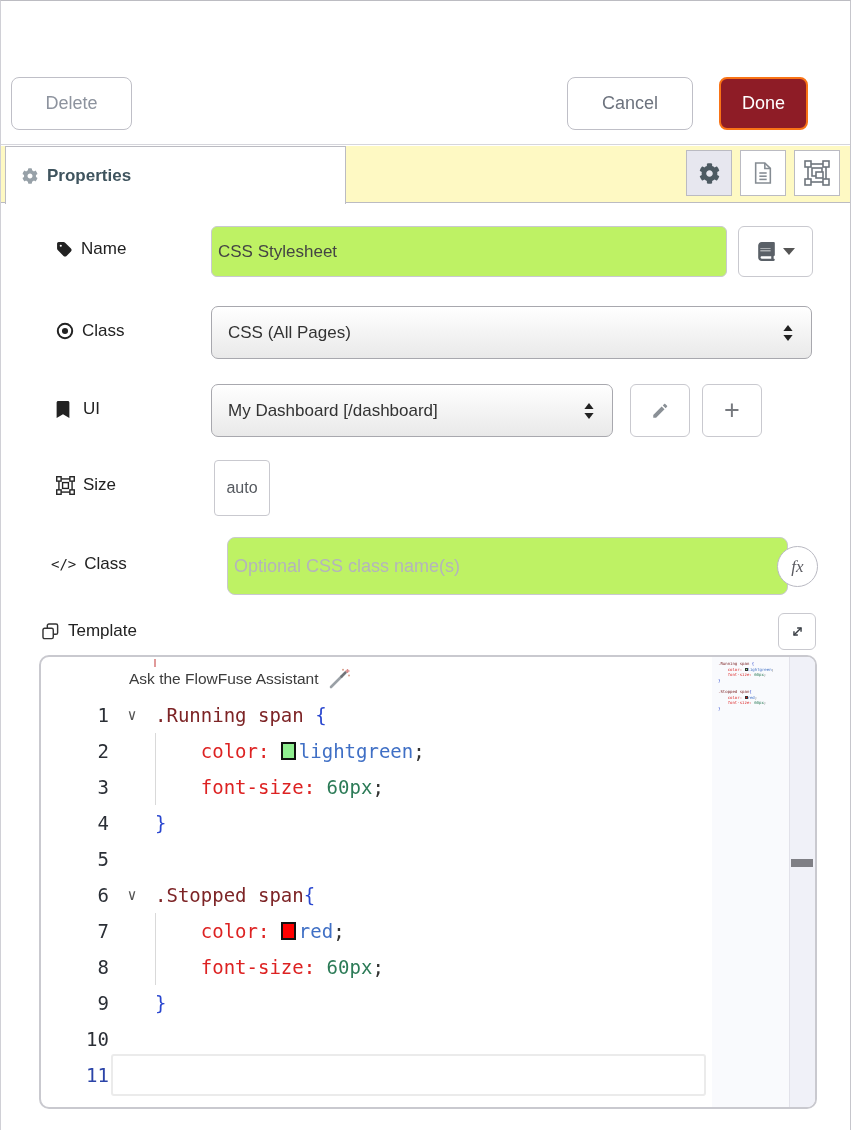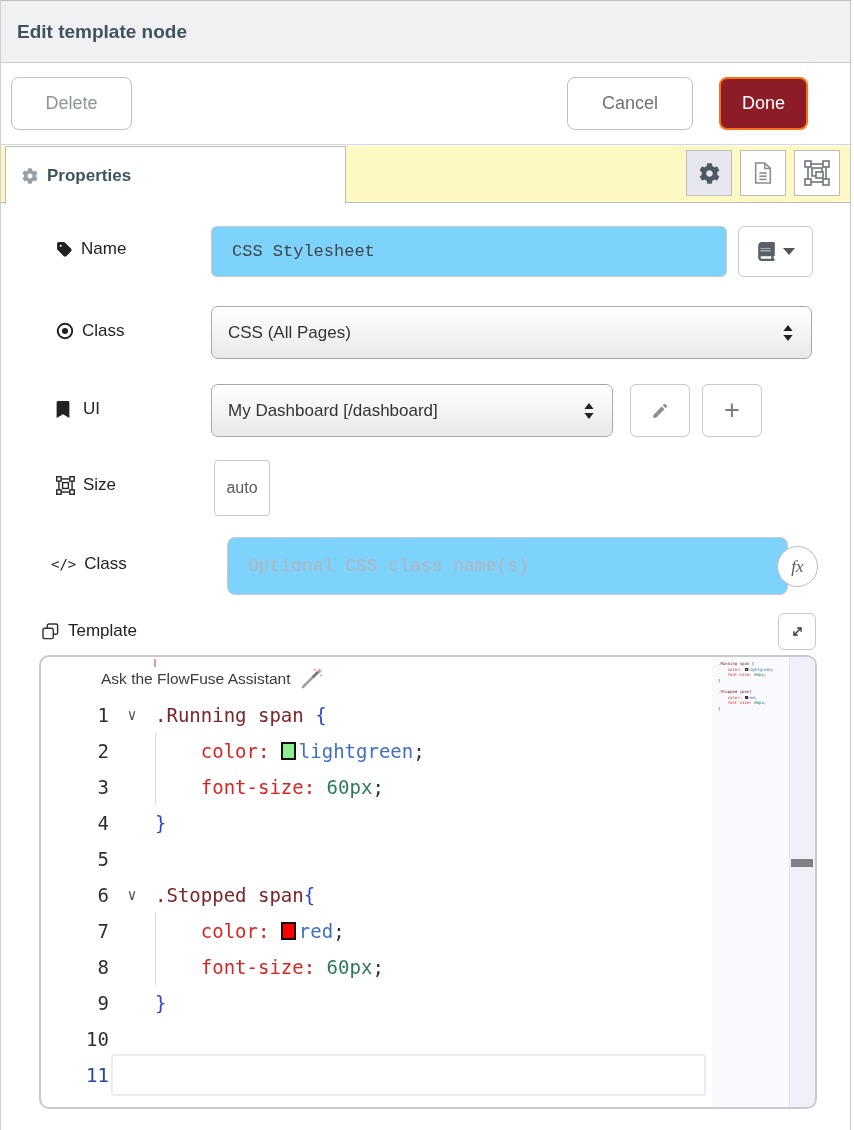--- a/index.html
+++ b/index.html
@@ -24,30 +24,30 @@
   .tab { position:absolute; left:4px; top:0; width:341px; height:58px; background:#fff; border:1px solid #bbbbc2; border-bottom:none; display:flex; align-items:center; gap:9px; padding-left:16px; z-index:2; cursor:pointer; }
   .tab-label { font-size:17px; font-weight:bold; color:#3f545e; }
   .iconbtn { position:absolute; top:4px; width:46px; height:46px; background:#fff; border:1px solid #bbbbc2; display:flex; align-items:center; justify-content:center; cursor:pointer; }
   .iconbtn.active { background:#e7e7ef; }
   .ib-gear { right:118px; }
   .ib-doc  { right:64px; }
   .ib-look { right:10px; }
 
   
   .lbl { position:absolute; display:flex; align-items:center; gap:8px; font-size:17px; color:#222; }
-  .txtin { position:absolute; border:1px solid #c9c9cf; border-radius:6px; font-size:17px; color:#444; padding:0 20px; font-family:Liberation Mono, monospace; background:#7dd3fc; }
+  .txtin { position:absolute; border:1px solid #c9c9cf; border-radius:6px; font-size:17px; color:#444; padding:0 6px; font-family:Liberation Sans, sans-serif; background:#bef264; }
   .txtin::placeholder { color:#b4b4bc; }
   .sel { position:absolute; border:1px solid #a8a8ae; border-radius:7px; background:linear-gradient(#ffffff,#e9e9e9); box-shadow:inset 0 1px 0 #fff; display:flex; align-items:center; padding:0 16px; font-size:17px; color:#333; cursor:pointer; }
   .sel .grow { flex:1; }
   .sqbtn { position:absolute; background:#fff; border:1px solid #c9c9cf; border-radius:6px; display:flex; align-items:center; justify-content:center; cursor:pointer; }
   .fx { position:absolute; left:776px; top:545px; width:41px; height:41px; border:1.5px solid #b9b9c2; border-radius:50%; background:#fff; display:flex; align-items:center; justify-content:center; font-family:"Liberation Serif",serif; font-style:italic; font-size:17px; color:#5a5a60; cursor:pointer; }
 
   
   .editor { position:absolute; left:38px; top:654px; width:778px; height:454px; border:2px solid #c9c9cf; border-radius:10px; background:#fff; overflow:hidden; }
-  .hint-row { position:absolute; left:0; top:4px; right:107px; height:36px; display:flex; align-items:center; padding-left:60px; gap:9px; cursor:pointer; }
+  .hint-row { position:absolute; left:0; top:4px; right:107px; height:36px; display:flex; align-items:center; padding-left:88px; gap:9px; cursor:pointer; }
   .hint-text { font-size:15.5px; color:#3c3c3c; }
   .editor-tick { position:absolute; left:113px; top:2px; width:2px; height:8px; background:#e09a9a; }
   .code-area { position:absolute; left:0; top:40px; right:107px; }
   .code-row { position:relative; display:flex; align-items:center; height:36px; font-family:"DejaVu Sans Mono",monospace; font-size:19px; }
   .ln { width:68px; text-align:right; color:#2b2f36; flex:none; }
   .ln.active-ln { color:#2b44a8; }
   .fold { width:46px; text-align:center; color:#555; font-size:15px; flex:none; cursor:pointer; }
   .txt { white-space:pre; }
   .code-row.indent::before { content:""; position:absolute; left:114px; top:0; bottom:0; width:1px; background:#d9d9d9; }
   .code-row.active::after { content:""; position:absolute; left:70px; right:2px; top:-3px; bottom:-3px; border:2px solid #ebebeb; border-radius:3px; }
@@ -68,23 +68,20 @@
   .sb-track { position:absolute; right:0; top:0; bottom:0; width:26px; background:#f0f1f8; border-left:1px solid #e2e2ea; }
   .sb-thumb { position:absolute; right:2px; top:202px; width:22px; height:8px; background:#7f7f85; cursor:grab; }
 
   svg { display:block; }
 </style>
 </head>
 <body>
 
 <div class="panel">
 
-  <div class="hdr">
-    <span class="hdr-title">Edit template node</span>
-  </div>
 
   <div class="toolbar">
     <button class="btn btn-delete">Delete</button>
     <button class="btn btn-cancel">Cancel</button>
     <button class="btn btn-done">Done</button>
   </div>
 
   <div class="tabrow">
     <div class="tab">
       <span>

